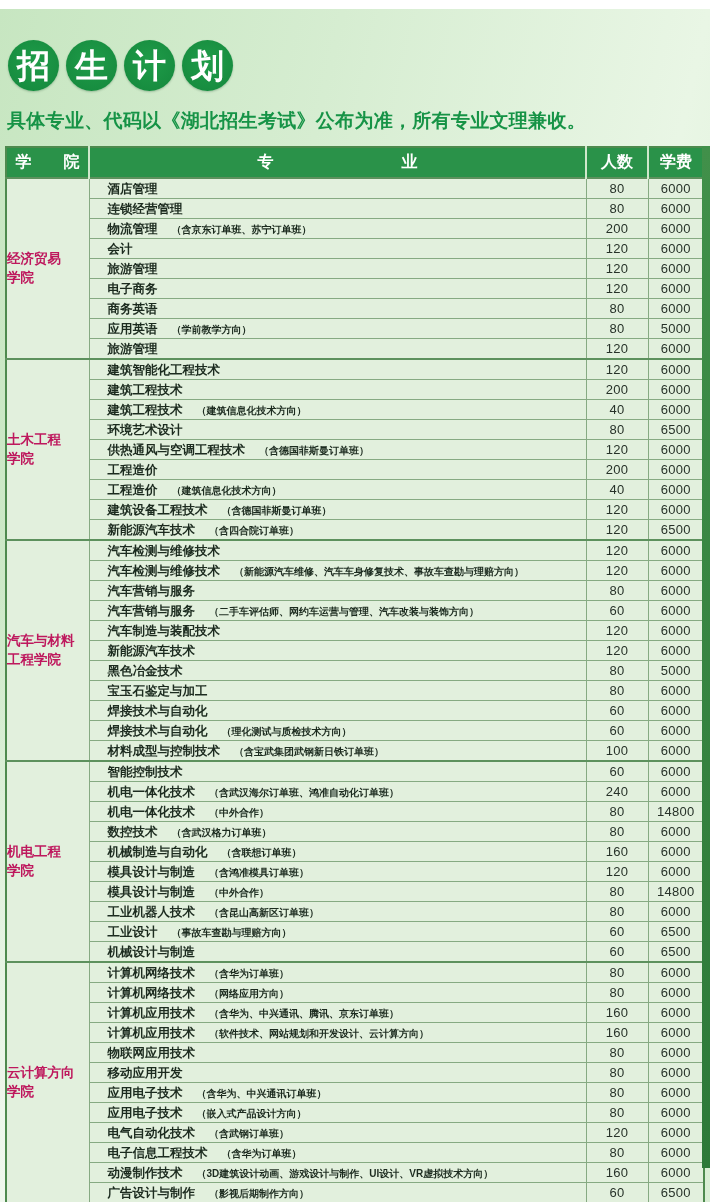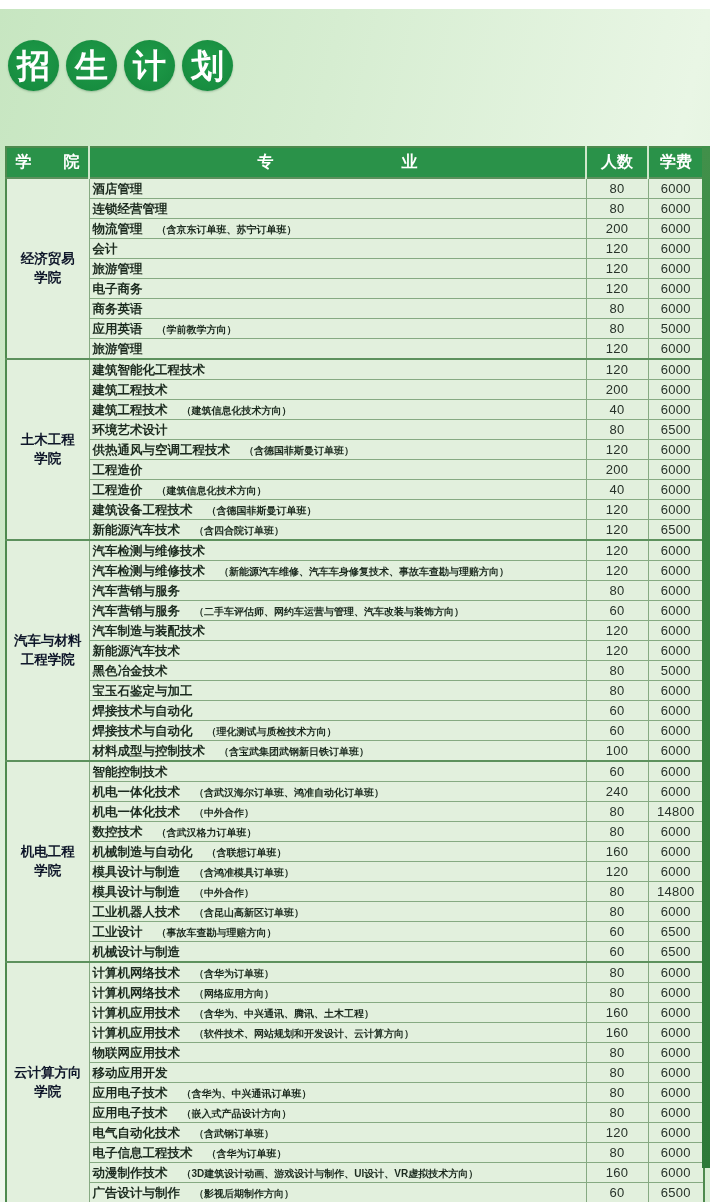--- a/index.html
+++ b/index.html
@@ -36,24 +36,24 @@
   thead th + th { border-left:2px solid #cfe7cb;margin-top:27px; }
   .spread { text-align:justify; text-align-last:justify; margin:0 auto; }
   .spread-college { width:64px; }
   .spread-major  { width:160px; }
   tbody td {
     background:#e2f0dd; border:1px solid #86aa82;
     height:18.4px; padding:0; overflow:hidden;
   }
   tr.group-start td { border-top:2px solid #5d915d; }
   .college-cell {
-    text-align:center; white-space:pre-line; line-height:1.4;
-    font-size:13.5px; font-weight:bold; color:#0f172a;
-  }
-  .major-cell { padding-left:3px; white-space:nowrap; }
+    white-space:pre-line; line-height:1.4;
+    font-size:13.5px; font-weight:bold; color:#be185d;
+  }
+  .major-cell { padding-left:18px; white-space:nowrap; }
   .major-name { font-size:12.5px; font-weight:bold; color:#1c2b1f; }
   .major-note { font-size:10px;  font-weight:bold; color:#1c2b1f; margin-left:14px; }
   .count-cell, .fee-cell {
     text-align:center; font-size:13px; color:#273229; letter-spacing:.3px;
   }
   
   .edge-strip {
     position:absolute; top:146px; right:0; width:8px; height:1022px;
     background:linear-gradient(180deg,#41904a,#2d7938);
   }
@@ -63,20 +63,21 @@
 
 <div class="page">
 
   <div class="badges">
     <span class="badge">招</span>
     <span class="badge">生</span>
     <span class="badge">计</span>
     <span class="badge">划</span>
   </div>
 
+  <div class="subtitle">具体专业、代码以《湖北招生考试》公布为准，所有专业文理兼收。</div>
 
   <div class="table-wrap">
     <table>
       <colgroup>
         <col style="width:83px">
           <col style="width:497px">
           <col style="width:62px">
           <col style="width:56px">
       </colgroup>
       <thead>
@@ -301,21 +302,21 @@
             <td class="major-cell"><span class="major-name">计算机网络技术</span><span class="major-note">（含华为订单班）</span></td>
             <td class="count-cell">80</td>
             <td class="fee-cell">6000</td>
           </tr>
           <tr>
             <td class="major-cell"><span class="major-name">计算机网络技术</span><span class="major-note">（网络应用方向）</span></td>
             <td class="count-cell">80</td>
             <td class="fee-cell">6000</td>
           </tr>
           <tr>
-            <td class="major-cell"><span class="major-name">计算机应用技术</span><span class="major-note">（含华为、中兴通讯、腾讯、土木工程）</span></td>
+            <td class="major-cell"><span class="major-name">计算机应用技术</span><span class="major-note">（含华为、中兴通讯、腾讯、京东订单班）</span></td>
             <td class="count-cell">160</td>
             <td class="fee-cell">6000</td>
           </tr>
           <tr>
             <td class="major-cell"><span class="major-name">计算机应用技术</span><span class="major-note">（软件技术、网站规划和开发设计、云计算方向）</span></td>
             <td class="count-cell">160</td>
             <td class="fee-cell">6000</td>
           </tr>
           <tr>
             <td class="major-cell"><span class="major-name">物联网应用技术</span><span class="major-note"></span></td>

